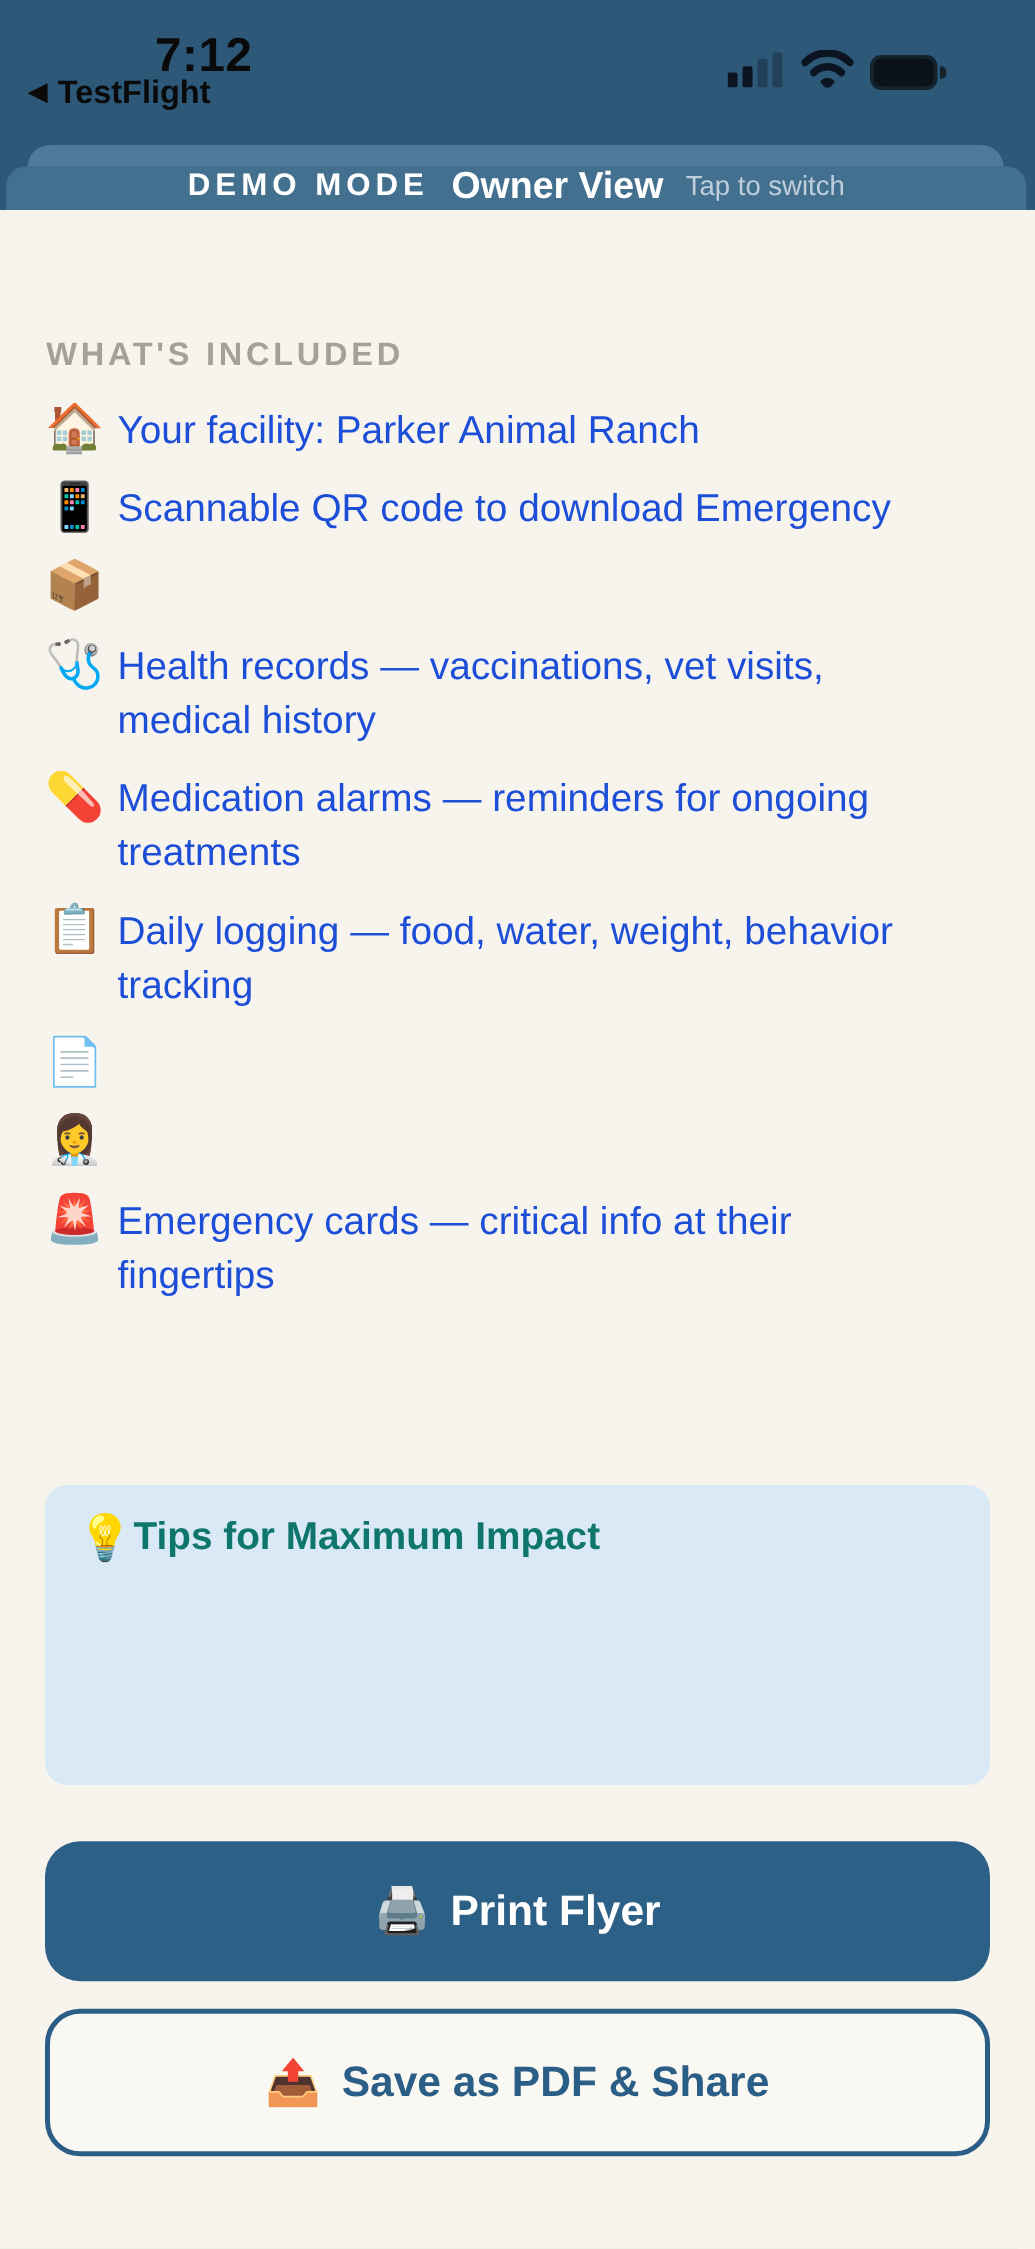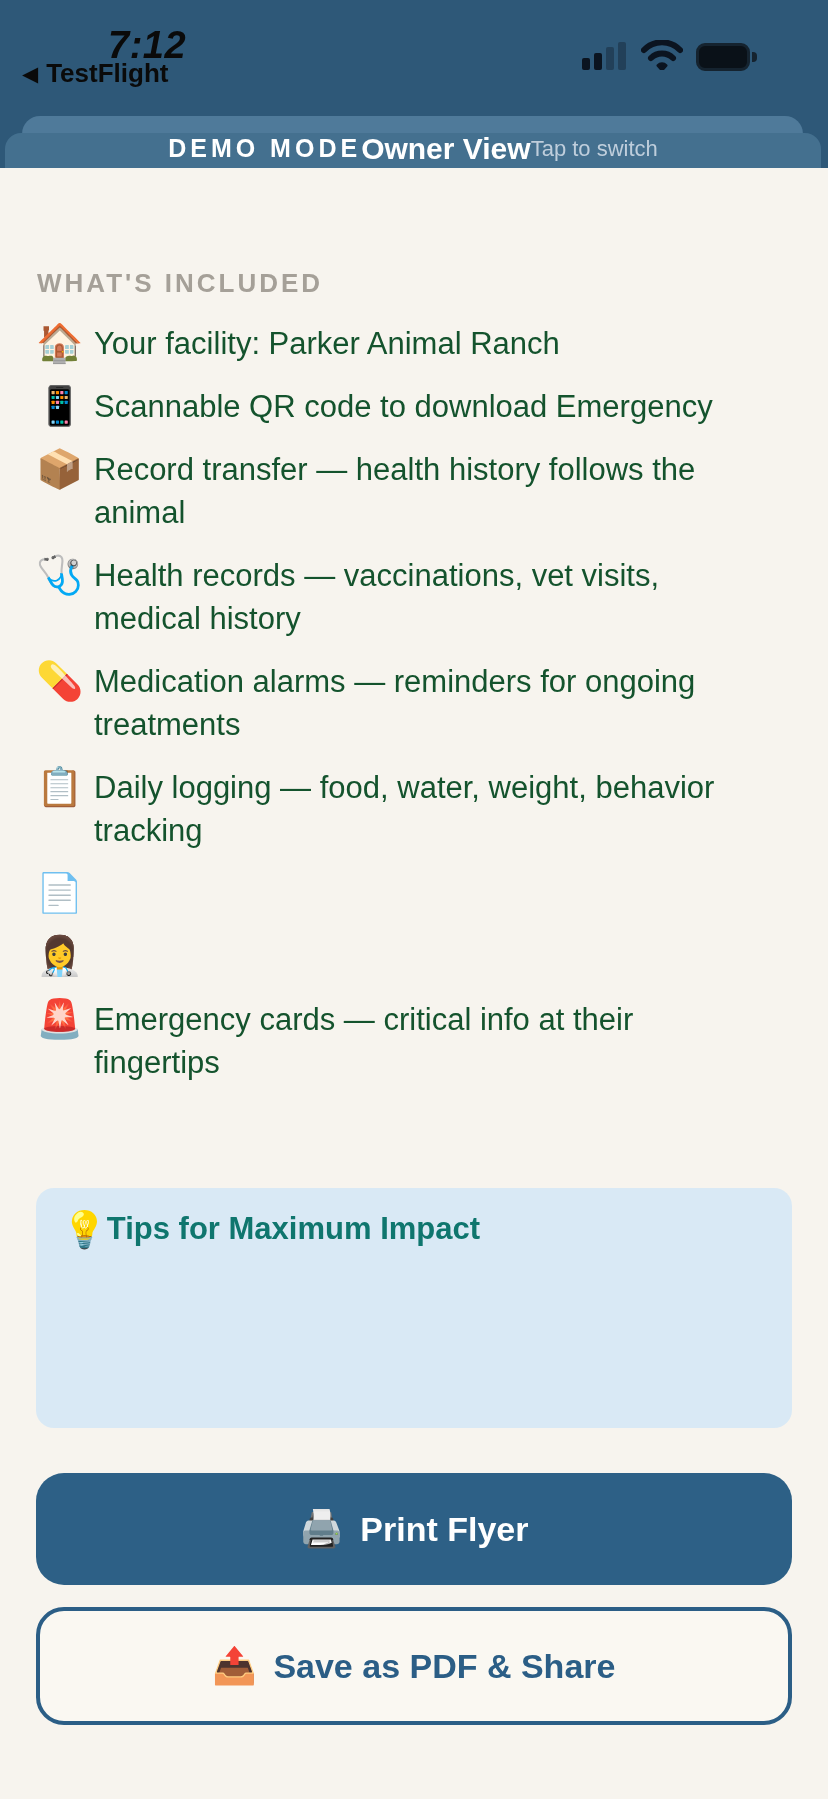--- a/index.html
+++ b/index.html
@@ -17,28 +17,27 @@
 
   
   .header {
     position: absolute;
     top: 0; left: 0;
     width: 828px; height: 168px;
     background: #2E5878;
   }
   .time {
     position: absolute;
-    left: 108px; top: 24px;
+    left: 90px; top: 24px;
     width: 112px;
-    text-align: left;
+    text-align: right;
     font-size: 38px;
     font-weight: 700;
     color: #0A0A0A;
     letter-spacing: 0.5px;
-    font-style: italic;
   }
   .back-app {
     position: absolute;
     left: 22px; top: 58px;
     display: flex;
     align-items: center;
     gap: 8px;
     font-size: 26px;
     font-weight: 700;
     color: #0A0A0A;
@@ -77,20 +76,21 @@
   }
   .banner {
     position: absolute;
     left: 5px; top: 133px;
     width: 816px; height: 35px;
     border-radius: 16px 16px 0 0;
     background: #44708F;
     display: flex;
     align-items: center;
     justify-content: center;
+    gap: 18px;
     padding-bottom: 4px;
     cursor: pointer;
   }
   .demo-label { font-size: 25px; font-weight: 800; letter-spacing: 4px; color: #FFFFFF; }
   .owner-label { font-size: 30px; font-weight: 700; color: #FFFFFF; }
   .tap-label { font-size: 22px; font-weight: 400; color: #BFCEDC; }
 
   
   .section-label {
     position: absolute;
@@ -112,21 +112,21 @@
   }
   .feature-icon {
     flex: 0 0 58px;
     font-size: 38px;
     line-height: 43px;
   }
   .feature-text {
     width: 648px;
     font-size: 31px;
     line-height: 43px;
-    color: #14532d;
+    color: #1d4ed8;
   }
 
   
   .tips-card {
     position: absolute;
     left: 36px; top: 1188px;
     width: 756px; height: 240px;
     border-radius: 18px;
     background: #D9E9F5;
     padding: 22px 26px;
@@ -232,21 +232,20 @@
     <div class="feature-row">
       <span class="feature-icon">🏠</span>
       <span class="feature-text">Your facility: Parker Animal Ranch</span>
     </div>
     <div class="feature-row">
       <span class="feature-icon">📱</span>
       <span class="feature-text">Scannable QR code to download Emergency</span>
     </div>
     <div class="feature-row">
       <span class="feature-icon">📦</span>
-      <span class="feature-text">Record transfer — health history follows the animal</span>
     </div>
     <div class="feature-row">
       <span class="feature-icon">🩺</span>
       <span class="feature-text">Health records — vaccinations, vet visits, medical history</span>
     </div>
     <div class="feature-row">
       <span class="feature-icon">💊</span>
       <span class="feature-text">Medication alarms — reminders for ongoing treatments</span>
     </div>
     <div class="feature-row">

